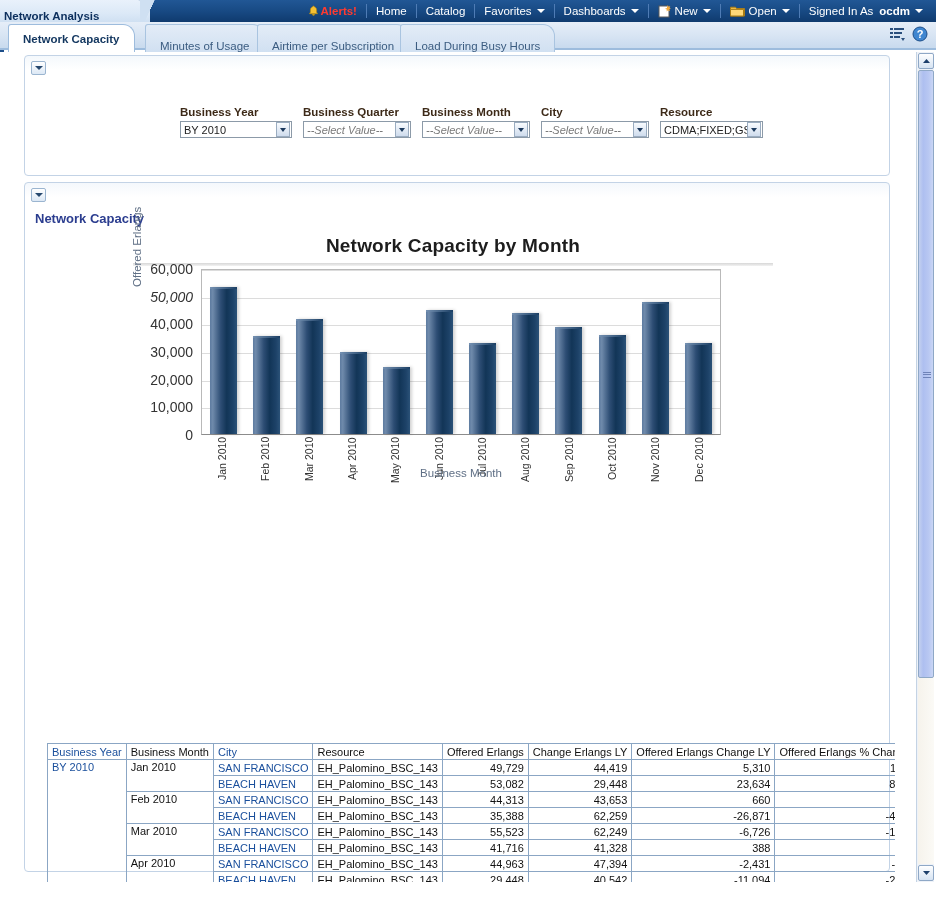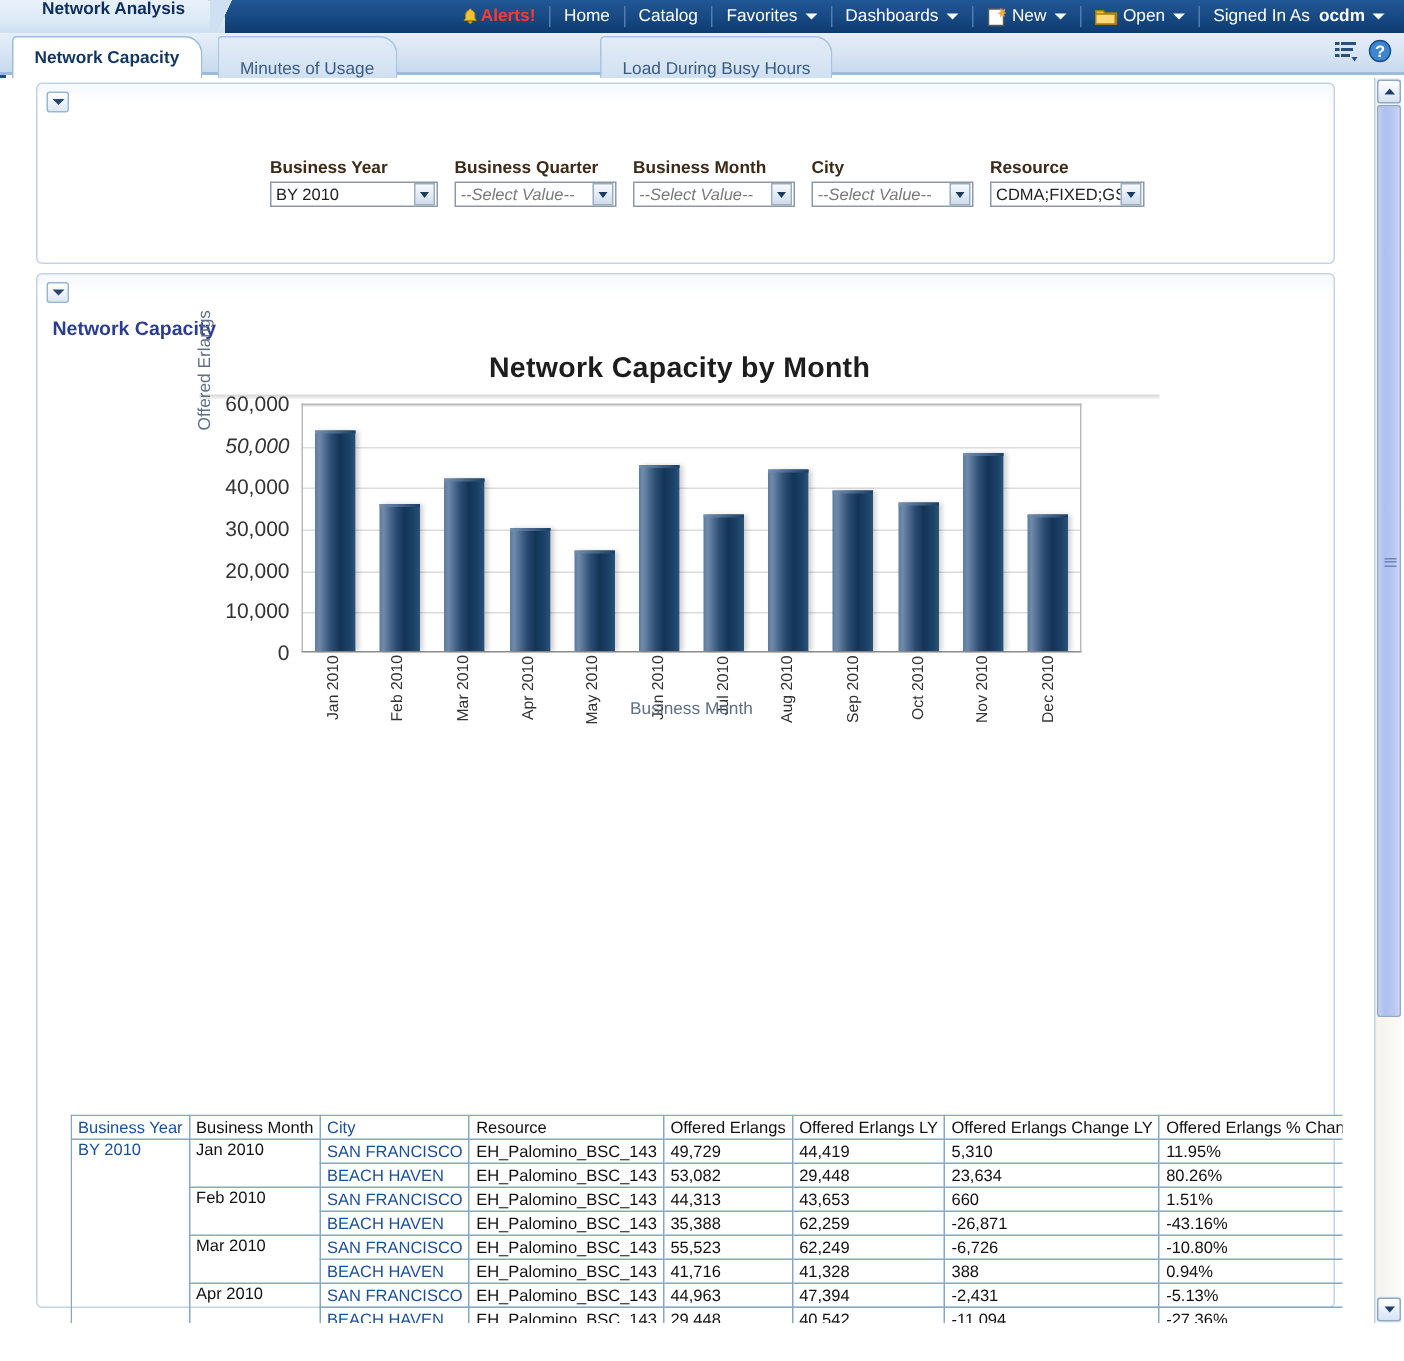--- a/index.html
+++ b/index.html
@@ -18,21 +18,21 @@
   .topbar {
     position: absolute; top:0; left:0; width:936px; height:22px;
     background: linear-gradient(to bottom, #1c4f8f 0%, #123f77 45%, #0e3straight 100%);
     background: linear-gradient(to bottom, #215795 0%, #184a84 50%, #0f3a6e 100%);
     display:flex; align-items:center;
   }
   .brandtab {
     position:absolute; left:0; top:0; height:22px; width:150px;
     background: linear-gradient(to bottom, #e9f1fb 0%, #dce9f7 60%, #cfe0f2 100%);
     border-top-right-radius: 12px;
-    display:flex; align-items:flex-start; padding-left:28px;
+    display:flex; align-items:flex-end; padding-left:4px;
     font-size:11.5px; font-weight:bold; color:#0b2e5c;
   }
   .brandtab-curve {
     position:absolute; left:140px; top:0; height:22px; width:28px;
     background: linear-gradient(115deg, #cfe0f2 0%, #cfe0f2 38%, transparent 39%);
   }
   .topnav { position:absolute; right:4px; top:0; height:22px; display:flex; align-items:center; }
   .topnav a, .topnav span.nv {
     color:#ffffff; font-size:11.5px; text-decoration:none;
     padding:0 9px; height:22px; display:flex; align-items:center; white-space:nowrap;
@@ -147,21 +147,21 @@
   .xtitle { position:absolute; left:68px; top:232px; width:520px; text-align:center; font-size:11.5px; color:#5f6f85; }
   table.rpt { border-collapse:collapse; font-size:11px; color:#111; table-layout:fixed; }
   table.rpt th, table.rpt td {
     border:1px solid #8ba6c4; padding:1px 4px; height:16px;
     font-weight:normal; vertical-align:middle; white-space:nowrap; overflow:hidden;
   }
   table.rpt th { background:#ffffff; text-align:left; font-size:11px; }
   th.lnk { color:#1a4f9c; }
   th.blk { color:#111; }
   td.lnk { color:#1a4f9c; }
-  td.num { text-align:left; }
+  td.num { text-align:right; }
   .clip { position:absolute; left:22px; top:560px; width:848px; height:268px; overflow:hidden; }
 
   
   .vscroll {
     position:absolute; right:2px; top:52px; width:18px; height:830px;
     background:#eef2f8; border-left:1px solid #c4d3e4;
   }
   .sb-btn {
     position:absolute; left:1px; width:16px; height:16px;
     background:linear-gradient(to bottom,#ffffff,#d6e3f2);
@@ -257,20 +257,23 @@
     </div>
   </div>
 
   <div class="tabstrip">
     <div class="tab active" style="left:8px;">
         <span>Network Capacity</span>
       </div>
     <div class="tab" style="left:145px;">
         <span>Minutes of Usage</span>
       </div>
+    <div class="tab" style="left:257px;">
+        <span>Airtime per Subscription</span>
+      </div>
     <div class="tab" style="left:400px;">
         <span>Load During Busy Hours</span>
       </div>
     <div class="tabtools">
       <span>
         <svg width="16" height="14" viewBox="0 0 16 14">
           <g fill="#2a4f7d">
               <rect x="0" y="1" width="3" height="2"></rect>
               <rect x="4" y="1" width="10" height="2"></rect>
           <rect x="0" y="5" width="3" height="2"></rect>
@@ -481,21 +484,21 @@
               <col style="width: 135px;">
               <col style="width: 148px;">
             </colgroup>
           <thead>
               <tr id="thead-row">
                 <th class="lnk" style="text-align: left;">Business Year</th>
                 <th class="blk" style="text-align: left;">Business Month</th>
                 <th class="lnk" style="text-align: left;">City</th>
                 <th class="blk" style="text-align: left;">Resource</th>
                 <th class="blk" style="text-align: left;">Offered Erlangs</th>
-                <th class="blk" style="text-align: left;">Offered Erlangs LY</th>
+                <th class="blk" style="text-align: left;">Change Erlangs LY</th>
                 <th class="blk" style="text-align: left;">Offered Erlangs Change LY</th>
                 <th class="blk" style="text-align: left;">Offered Erlangs % Change LY</th>
               </tr>
             </thead>
           <tbody id="tbody">
               <tr>
                 <td rowspan="16" class="lnk" style="vertical-align: top;">BY 2010</td>
                 <td rowspan="2" style="vertical-align: top;">Jan 2010</td>
                 <td class="lnk">SAN FRANCISCO</td>
                 <td>EH_Palomino_BSC_143</td>

